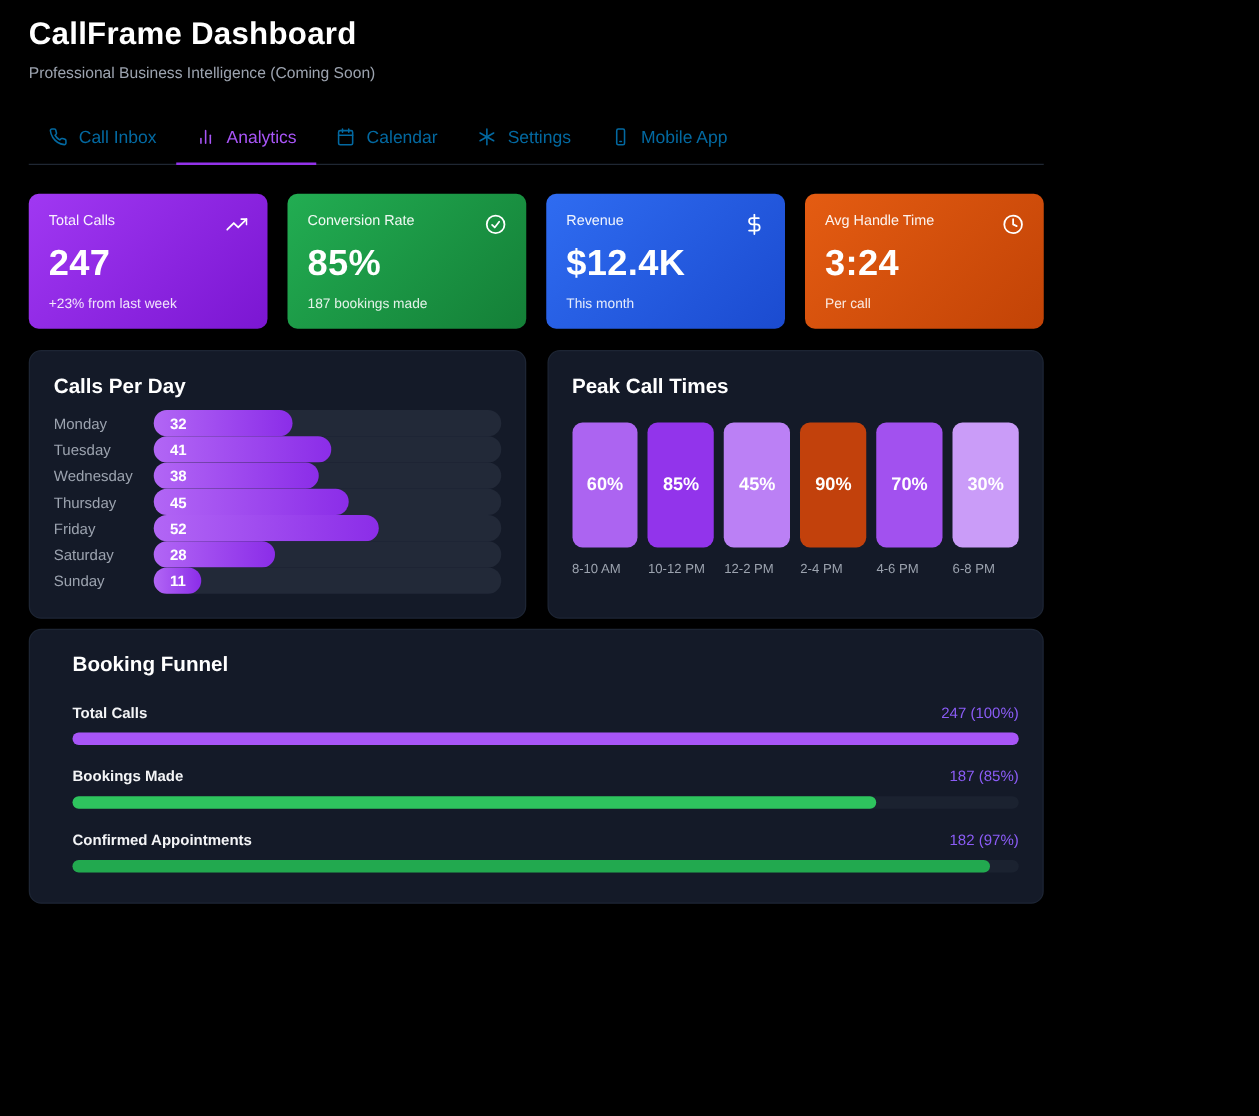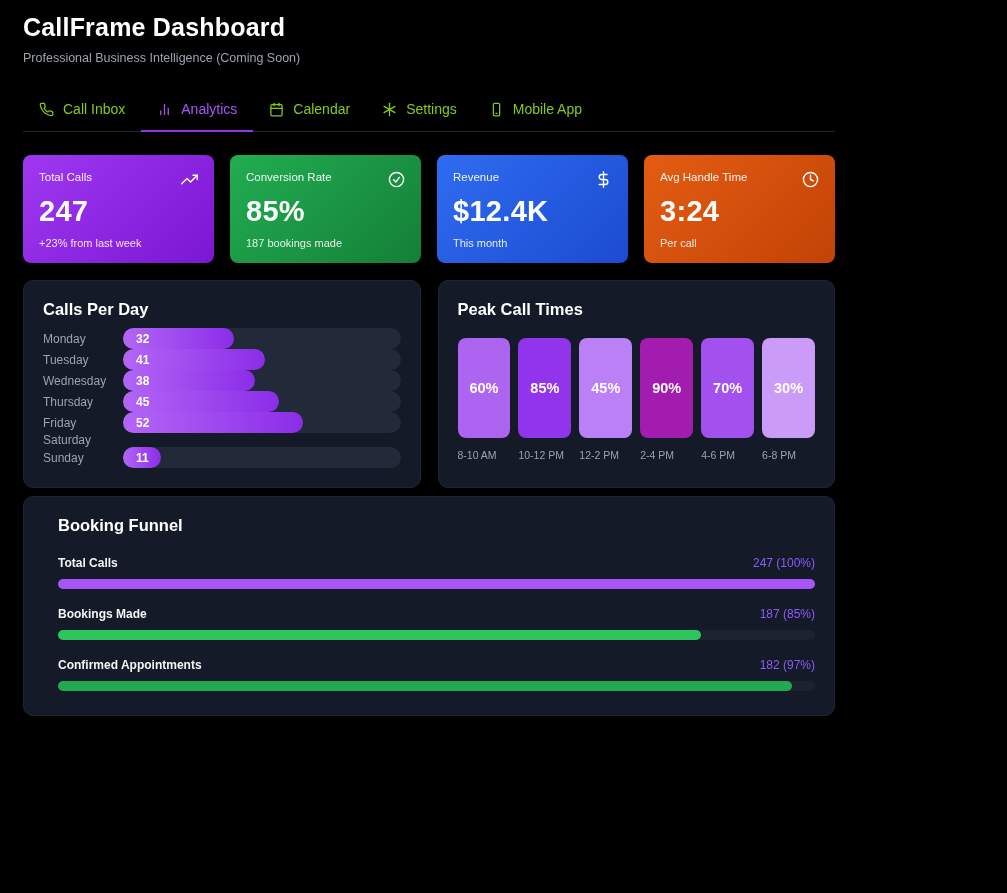--- a/index.html
+++ b/index.html
@@ -13,21 +13,21 @@
 
   
   .title { font-size: 25px; font-weight: 700; margin: 0; letter-spacing: 0.2px; }
   .subtitle { font-size: 12.5px; color: #9ca3af; margin-top: 9px; }
 
   
   .tabs { display: flex; margin-top: 27px; border-bottom: 1px solid #1f2733; }
   .tab {
     display: flex; align-items: center; gap: 9px;
     padding: 9px 16px 13px; background: none; border: none;
-    color: #84cc16; font-size: 14px; font-weight: 500;
+    color: #0369a1; font-size: 14px; font-weight: 500;
     font-family: "Liberation Sans", sans-serif;
     border-bottom: 2px solid transparent; margin-bottom: -1px; cursor: pointer;
   }
   .tab.active { color: #a855f7; border-bottom-color: #9333ea; }
   .tab-icon svg { width: 15px; height: 15px; display: block; }
 
   
   .cards { display: grid; grid-template-columns: repeat(4, 1fr); gap: 16px; margin-top: 23px; }
   .card { border-radius: 8px; padding: 16px 16px; height: 108px; }
   .card-top { display: flex; justify-content: space-between; align-items: flex-start; }
@@ -231,20 +231,25 @@
           <div class="bar-row">
             <span class="bar-label">Friday</span>
             <div class="bar-track">
               <div class="bar-fill" style="width:65%">
                 <span>52</span>
               </div>
             </div>
           </div>
           <div class="bar-row">
             <span class="bar-label">Saturday</span>
+            <div class="bar-track">
+              <div class="bar-fill" style="width:35%">
+                <span>28</span>
+              </div>
+            </div>
           </div>
           <div class="bar-row">
             <span class="bar-label">Sunday</span>
             <div class="bar-track">
               <div class="bar-fill" style="width:13.750000000000002%">
                 <span>11</span>
               </div>
             </div>
           </div>
         </div>
@@ -264,21 +269,21 @@
             </div>
             <div class="peak-time">10-12 PM</div>
           </div>
           <div class="peak-col">
             <div class="peak-block" style="background:rgb(187,128,245)">
               <span>45%</span>
             </div>
             <div class="peak-time">12-2 PM</div>
           </div>
           <div class="peak-col">
-            <div class="peak-block" style="background:#a21caf">
+            <div class="peak-block" style="background:#c2410c">
               <span>90%</span>
             </div>
             <div class="peak-time">2-4 PM</div>
           </div>
           <div class="peak-col">
             <div class="peak-block" style="background:rgb(162,81,239)">
               <span>70%</span>
             </div>
             <div class="peak-time">4-6 PM</div>
           </div>

